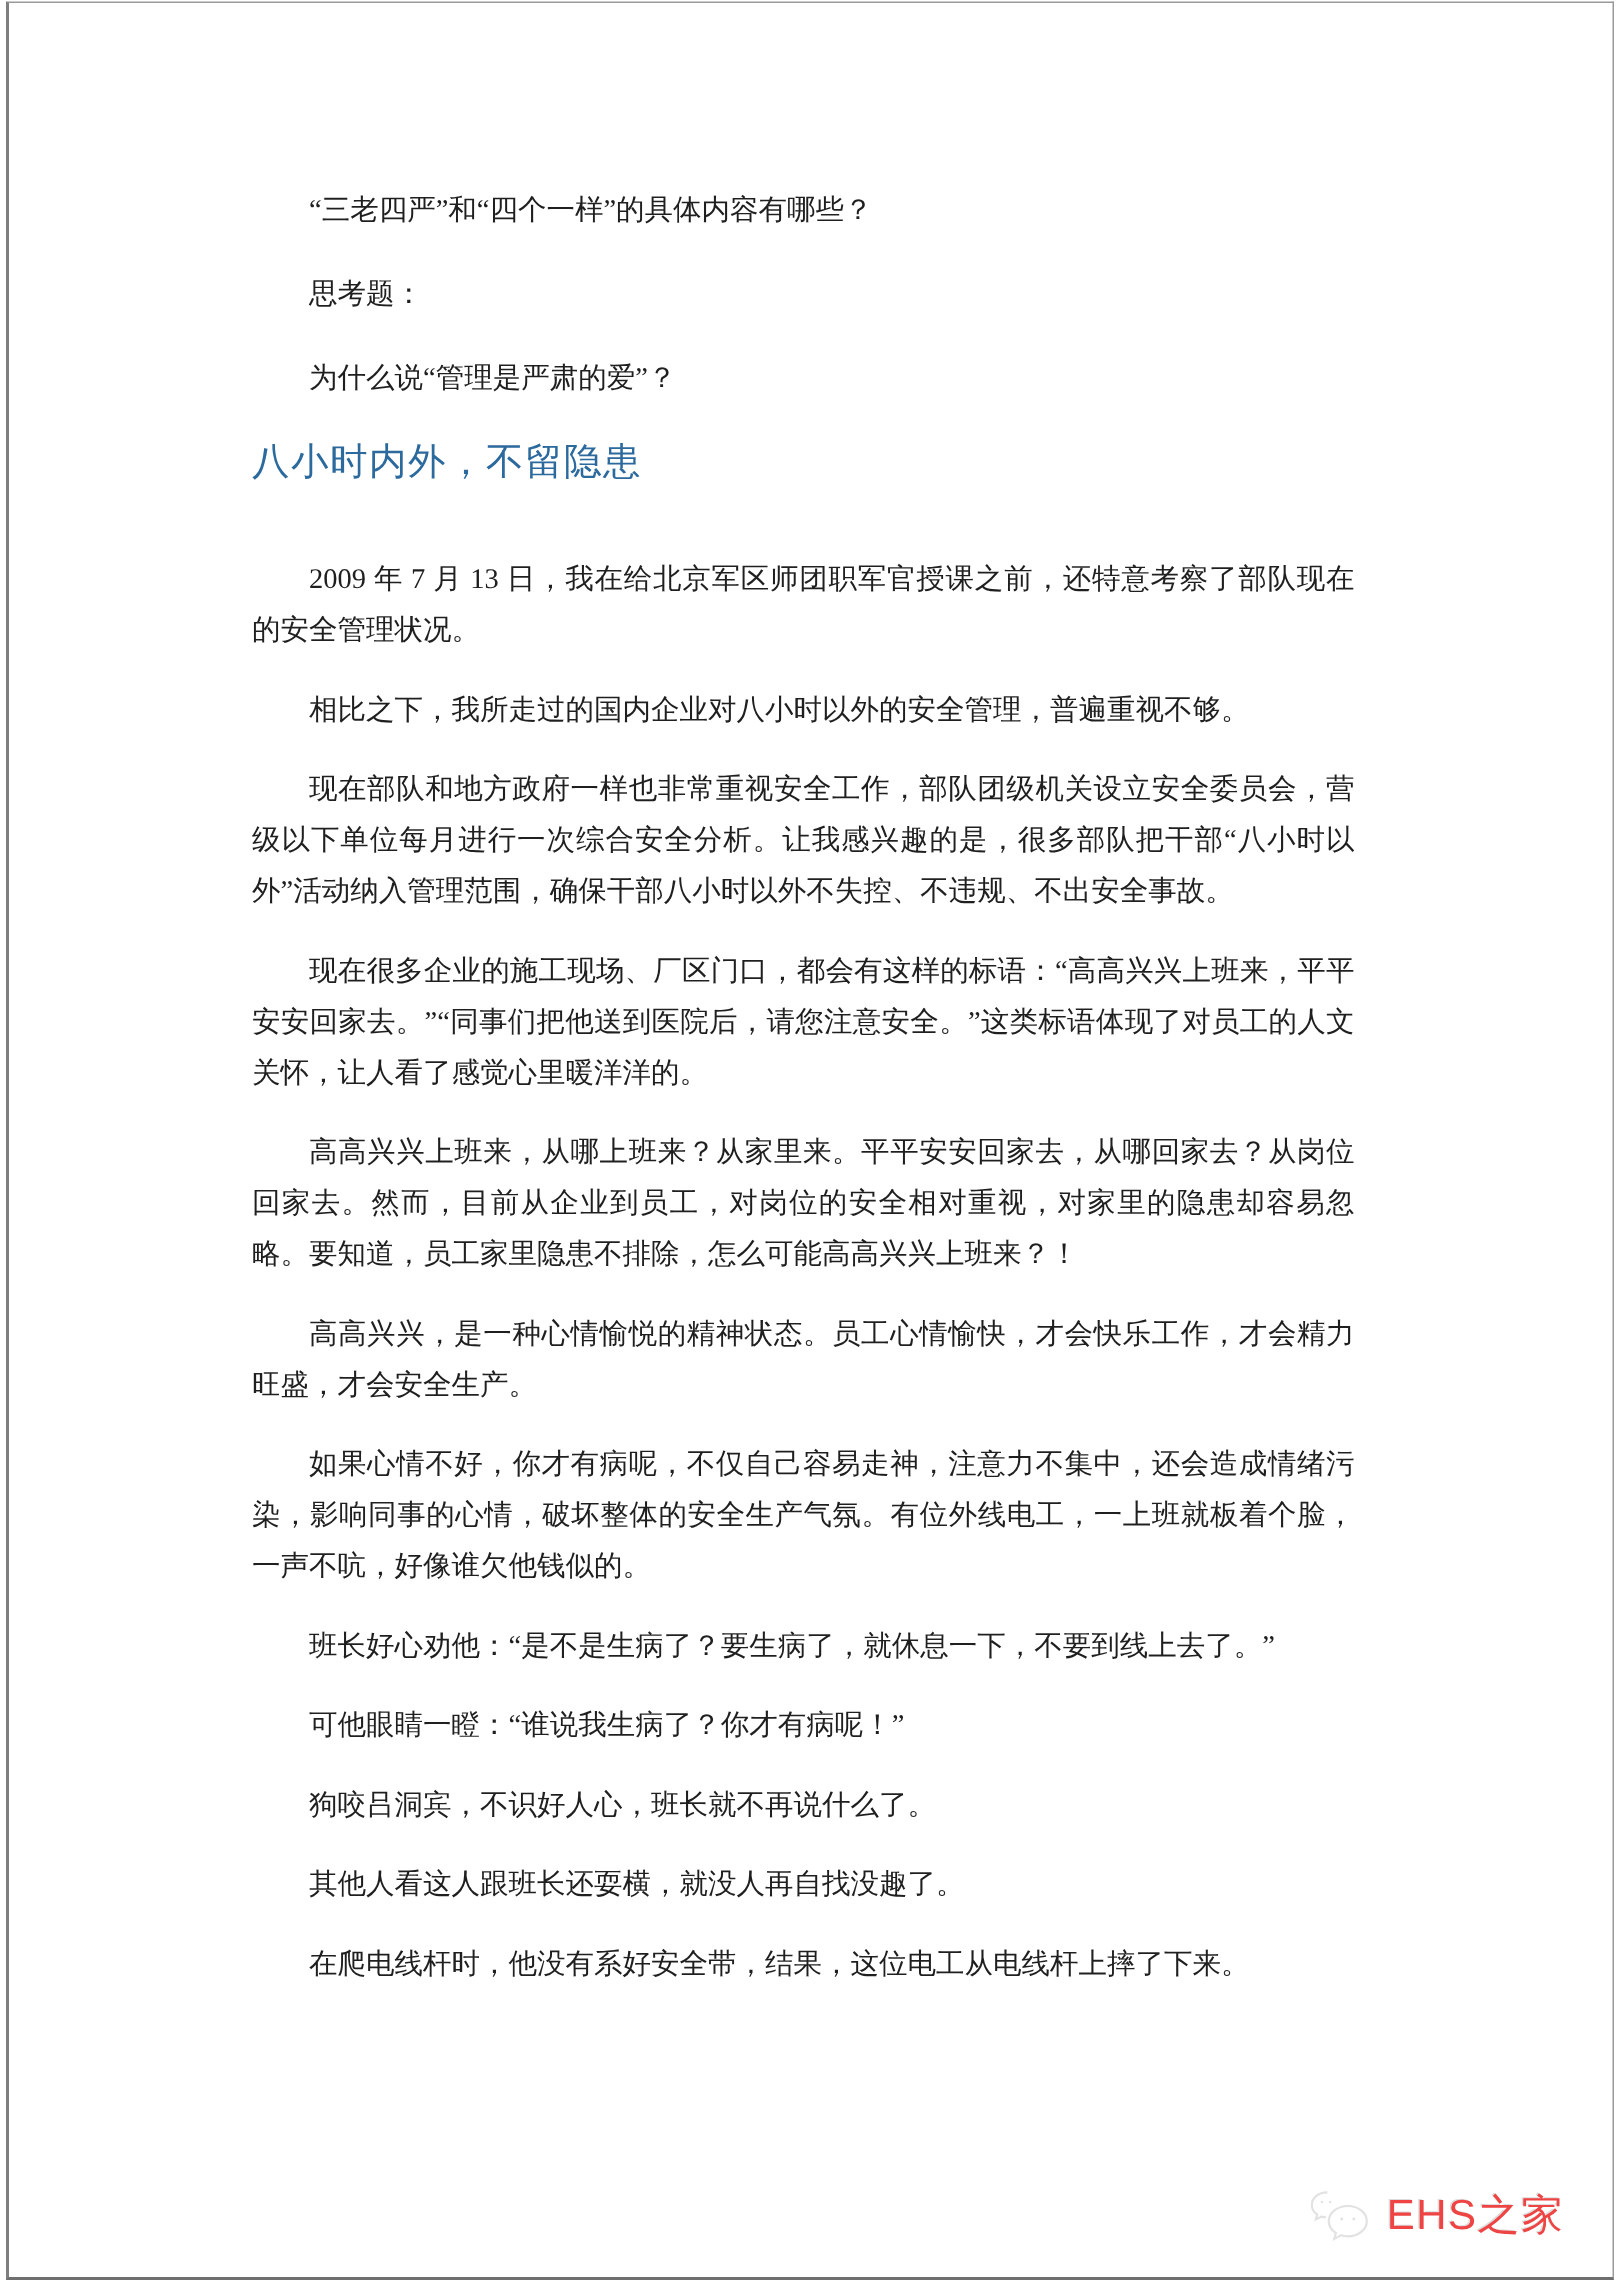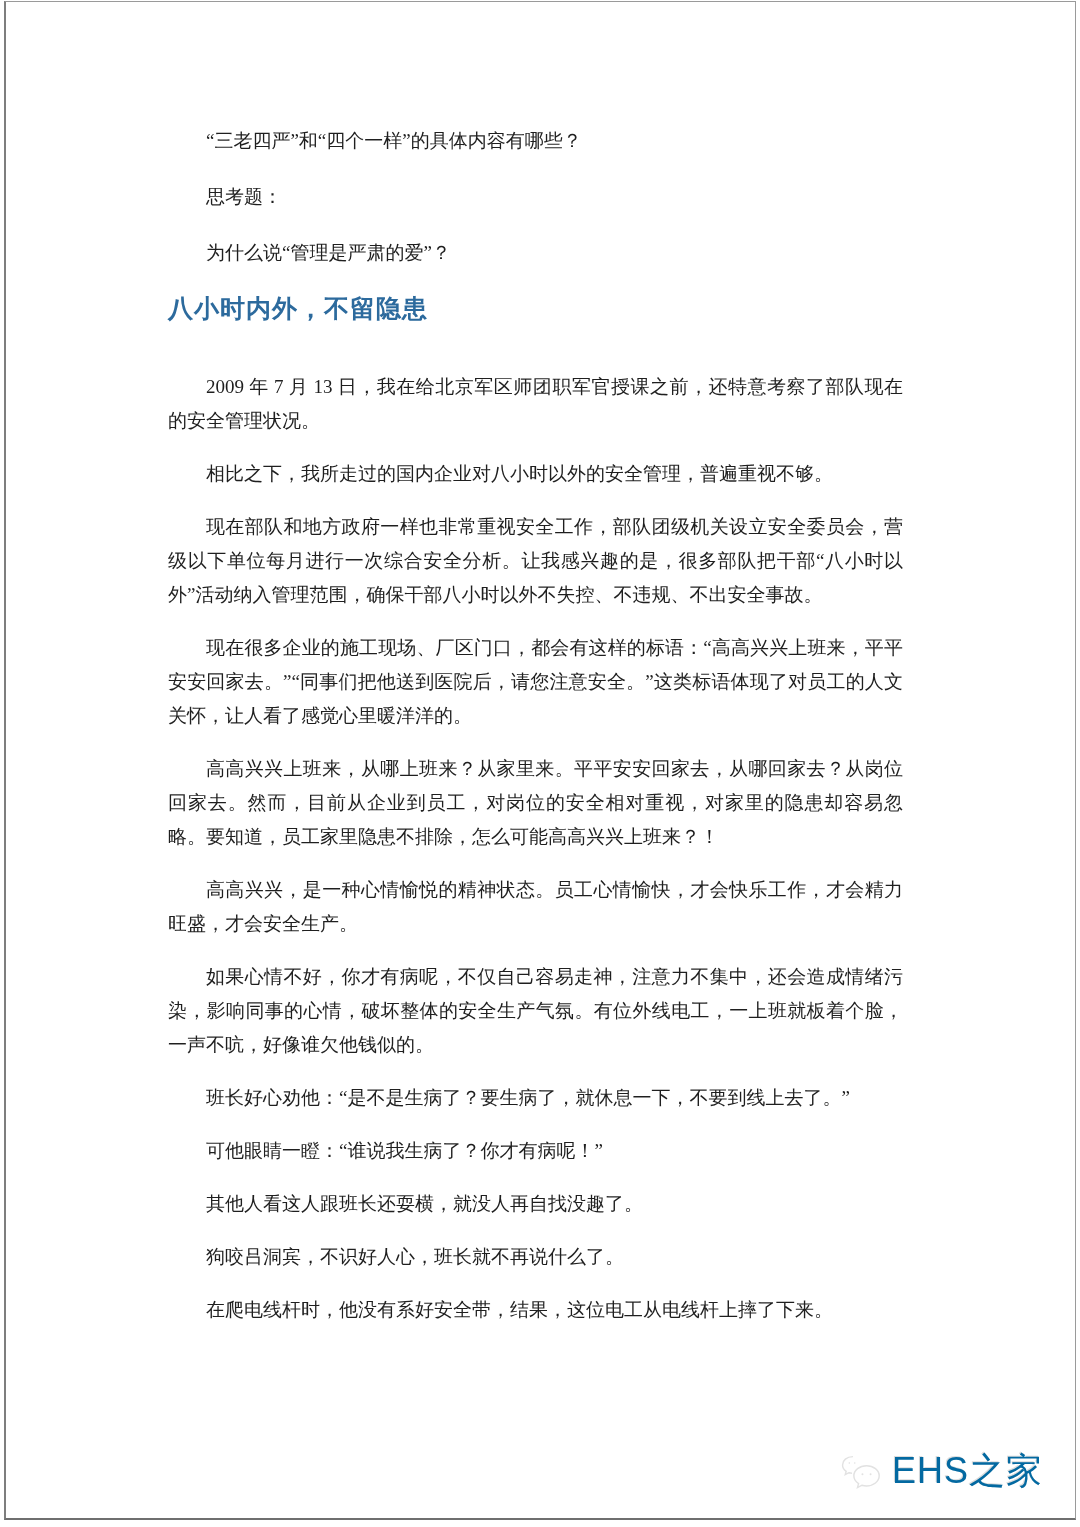--- a/index.html
+++ b/index.html
@@ -35,44 +35,44 @@
     font-size: 19px;
     line-height: 34px;
     color: #1f1f1f;
     margin: 0 0 22px 0;
     text-indent: 2em;
     text-align: justify;
   }
   h1.section-heading {
     font-family: "Liberation Sans", "DejaVu Sans", sans-serif;
     font-size: 25px;
-    font-weight: bold;
+    font-weight: normal;
     color: #2c6a9d;
     letter-spacing: 1px;
     margin: 20px 0 46px 0;
     line-height: 32px;
   }
   p.body-para {
     font-size: 19px;
     line-height: 34px;
     color: #1f1f1f;
     margin: 0 12px 19px 0;
     text-indent: 2em;
     text-align: justify;
   }
   .watermark {
     position: absolute;
     right: 32px;
     bottom: 22px;
     display: flex;
     align-items: center;
     gap: 8px;
-    color: #0369a1;
+    color: #ef4444;
     font-family: "Liberation Sans", "DejaVu Sans", sans-serif;
-    font-size: 36px;
+    font-size: 28px;
     letter-spacing: 1px;
     text-shadow: 1px 1px 0 #ffffff, -1px -1px 0 #dcdcdc;
     user-select: none;
   }
   .wicon {
     display: inline-flex;
     width: 44px;
     height: 38px;
   }
   .wicon svg { width: 100%; height: 100%; }
@@ -92,22 +92,22 @@
 
       <p class="body-para">2009 年 7 月 13 日，我在给北京军区师团职军官授课之前，还特意考察了部队现在的安全管理状况。</p>
       <p class="body-para">相比之下，我所走过的国内企业对八小时以外的安全管理，普遍重视不够。</p>
       <p class="body-para">现在部队和地方政府一样也非常重视安全工作，部队团级机关设立安全委员会，营级以下单位每月进行一次综合安全分析。让我感兴趣的是，很多部队把干部“八小时以外”活动纳入管理范围，确保干部八小时以外不失控、不违规、不出安全事故。</p>
       <p class="body-para">现在很多企业的施工现场、厂区门口，都会有这样的标语：“高高兴兴上班来，平平安安回家去。”“同事们把他送到医院后，请您注意安全。”这类标语体现了对员工的人文关怀，让人看了感觉心里暖洋洋的。</p>
       <p class="body-para">高高兴兴上班来，从哪上班来？从家里来。平平安安回家去，从哪回家去？从岗位回家去。然而，目前从企业到员工，对岗位的安全相对重视，对家里的隐患却容易忽略。要知道，员工家里隐患不排除，怎么可能高高兴兴上班来？！</p>
       <p class="body-para">高高兴兴，是一种心情愉悦的精神状态。员工心情愉快，才会快乐工作，才会精力旺盛，才会安全生产。</p>
       <p class="body-para">如果心情不好，你才有病呢，不仅自己容易走神，注意力不集中，还会造成情绪污染，影响同事的心情，破坏整体的安全生产气氛。有位外线电工，一上班就板着个脸，一声不吭，好像谁欠他钱似的。</p>
       <p class="body-para">班长好心劝他：“是不是生病了？要生病了，就休息一下，不要到线上去了。”</p>
       <p class="body-para">可他眼睛一瞪：“谁说我生病了？你才有病呢！”</p>
+      <p class="body-para">狗咬吕洞宾，不识好人心，班长就不再说什么了。</p>
       <p class="body-para">其他人看这人跟班长还耍横，就没人再自找没趣了。</p>
-      <p class="body-para">狗咬吕洞宾，不识好人心，班长就不再说什么了。</p>
       <p class="body-para">在爬电线杆时，他没有系好安全带，结果，这位电工从电线杆上摔了下来。</p>
 
     </div>
 
     <div class="watermark">
       <span class="wicon">
         <svg viewBox="0 0 48 42" xmlns="http://www.w3.org/2000/svg" fill="none" stroke="#e2e2e2" stroke-width="1.6">
           <path d="M14 4 C7 4 2.5 8.2 2.5 13.2 c0 2.9 1.6 5.4 4 7.1 l-1 3.6 4-2.1 c1.1 .3 2.3 .5 3.5 .5"></path>
           <circle cx="10" cy="11" r="0.9" fill="#e2e2e2" stroke="none"></circle>
           <circle cx="16" cy="11" r="0.9" fill="#e2e2e2" stroke="none"></circle>

